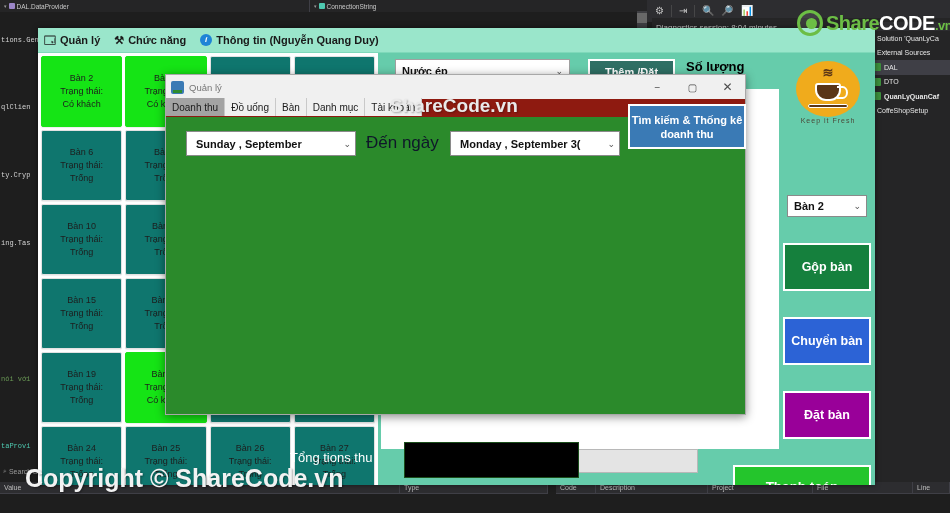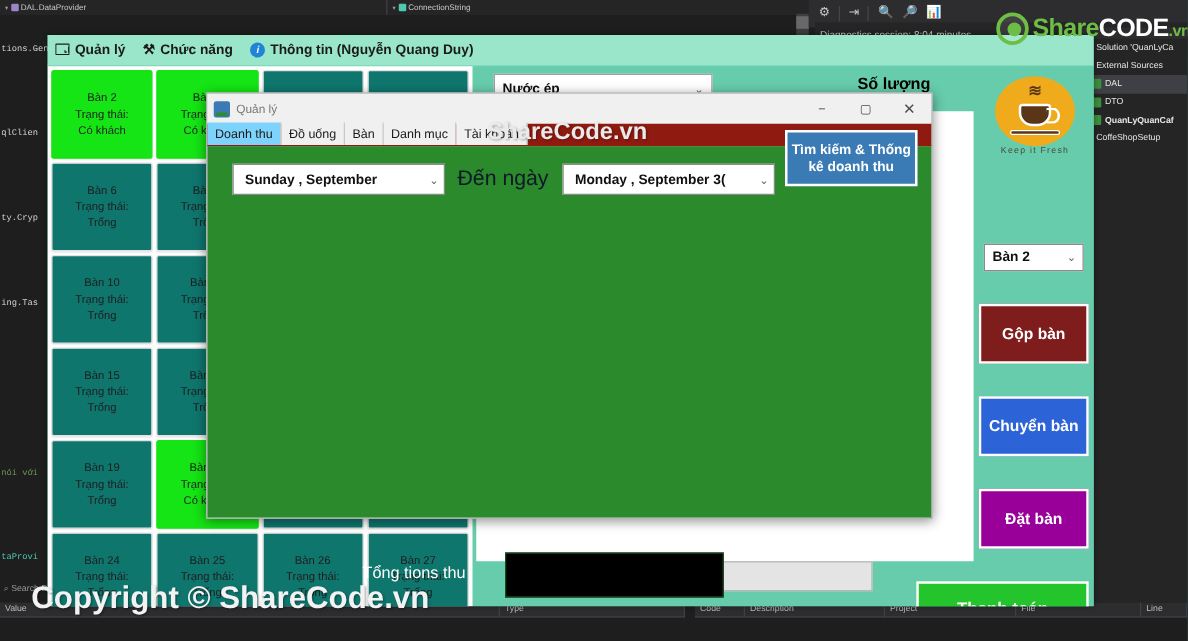--- a/index.html
+++ b/index.html
@@ -254,21 +254,21 @@
     font-weight:bold; color:#111; display:flex; align-items:center;
     padding-left:6px;
   }
   .table-select .cv { position:absolute; right:5px; color:#555; font-size:9px; font-weight:normal;}
 
   .big-btn {
     position:absolute; left:4px; width:88px; height:48px;
     border:2px solid #fff; color:#fff; font-size:12.5px;
     font-weight:bold; display:flex; align-items:center; justify-content:center;
   }
-  .btn-merge  { top:190px; background:#7f1d1d; }
+  .btn-merge  { top:190px; background:#15803d; }
   .btn-move   { top:264px; background:#2c63d6; }
   .btn-book   { top:338px; background:#990099; }
   .btn-pay {
     position:absolute; left:-46px; top:412px; width:138px; height:42px;
     background:#24c52c; border:2px solid #fff; color:#fff;
     font-size:13.5px; font-weight:bold;
     display:flex; align-items:center; justify-content:center;
   }
 
   .copyright {
@@ -306,41 +306,41 @@
 
   .dlg-tabs {
     height:18px; background:#8e1a10; display:flex; align-items:flex-end;
     border-bottom:1px solid #8e1a10;
   }
   .dtab {
     height:18px; background:#f0f0f0; color:#1a1a1a; font-size:10px;
     padding:0 6px; display:flex; align-items:center;
     border-right:1px solid #c9c9c9;
   }
-  .dtab.active { background:#7dd3fc; font-weight:normal; }
+  .dtab.active { background:#a3a3a3; font-weight:normal; }
 
   .dlg-body {
     position:absolute; left:0; top:42px; width:579px; height:297px;
     background:#2b8a2b;
   }
   .date-row { position:absolute; left:0; top:0; width:579px; height:54px; }
   .date-picker {
     position:absolute; height:25px; background:#fff; border:1px solid #8a8a8a;
     display:flex; align-items:center; padding-left:9px;
     font-size:11px; font-weight:bold; color:#111;
   }
   .date-picker .cv { position:absolute; right:4px; font-size:9px; color:#555; font-weight:normal; }
   .dp1 { left:20px; top:14px; width:170px; }
   .dp2 { left:284px; top:14px; width:170px; }
   .den-ngay {
     position:absolute; left:200px; top:16px; font-size:17px;
     color:#0f172a;
   }
   .search-btn {
-    position:absolute; left:628px; top:104px; width:106px; height:45px;
+    position:absolute; left:628px; top:104px; width:118px; height:45px;
     background:#3a7ab5; border:2px solid #fff; color:#fff;
     font-size:11px; font-weight:bold; text-align:center;
     display:flex; align-items:center; justify-content:flex-start;
     line-height:14px; z-index:55;
   }
   .dlg-watermark {
     position:absolute; left:390px; top:95px;
     font-size:19px; font-weight:bold; color:#eaeaea;
     text-shadow:1px 1px 2px rgba(0,0,0,.3); z-index:55;
     white-space:nowrap;
@@ -635,20 +635,23 @@
             <span class="tbl-state">Trống</span>
           </div>
         </div>
     </div>
 
     <div class="order-pane">
       <div class="drink-select">
         <span>Nước ép</span>
         <span class="cv">⌄</span>
       </div>
+      <div class="add-btn">
+        <span>Thêm /Đặt</span>
+      </div>
       <div class="qty-label">Số lượng</div>
       <div class="order-grid-bg"></div>
       <div class="qty-spin">
         <span>0</span>
         <span class="arrows">
           <div>▲</div>
           <div>▼</div>
         </span>
       </div>
       <div class="total-box">

